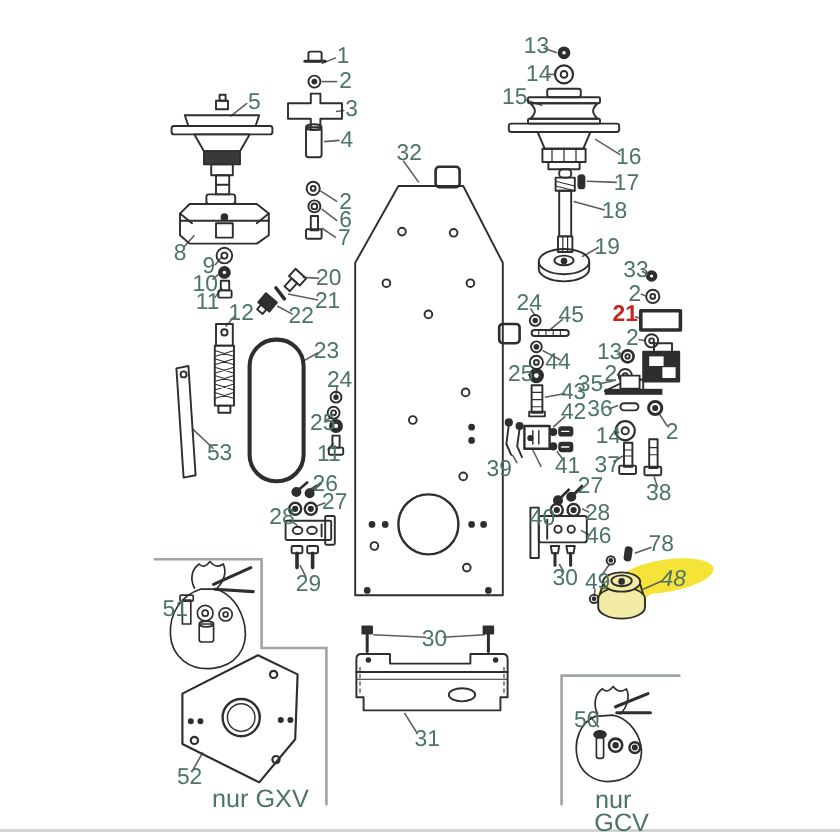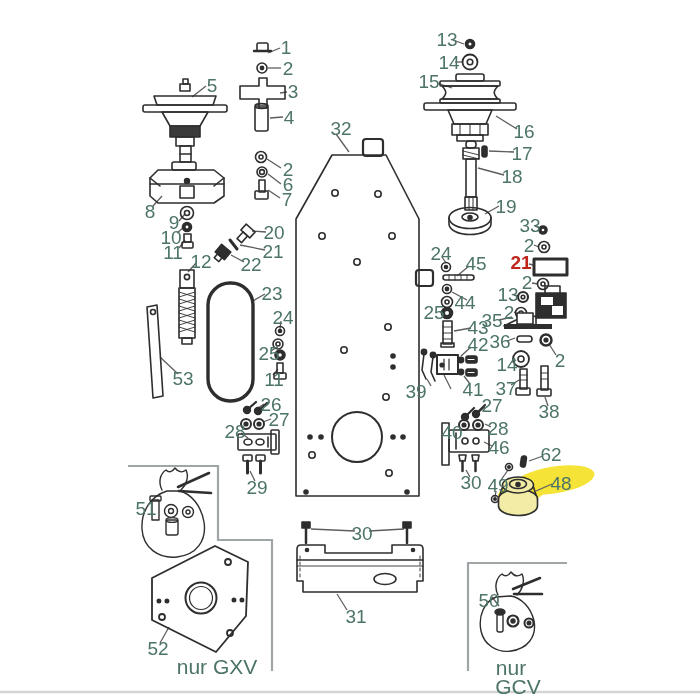--- a/index.html
+++ b/index.html
@@ -4,21 +4,21 @@
 <style>
   html,body{margin:0;padding:0;background:#fff;}
   .canvas{position:relative;width:700px;height:700px;background:#ffffff;overflow:hidden;
           font-family:"Liberation Sans",sans-serif;}
   .canvas svg{position:absolute;left:0;top:0;}
   #label-layer{position:absolute;left:0;top:0;width:700px;height:700px;pointer-events:none;}
   .part-label{position:absolute;transform:translate(-50%,-50%);
               font-size:19px;font-weight:400;color:var(--label-color,#4d7468);
               white-space:nowrap;line-height:1;}
   .part-label.red{color:var(--special-color,#bf271c);font-weight:700;}
-  .part-label.highlight{color:var(--label-color,#4d7468);}
+  .part-label.highlight{color:var(--label-color,#4d7468);font-style:italic;}
   .caption{position:absolute;transform:translate(-50%,-50%);
            font-size:21px;color:var(--label-color,#4d7468);white-space:nowrap;line-height:1;}
 </style>
 </head>
 <body>
 
 <div class="canvas">
 <svg width="700" height="700" viewBox="0 0 700 700">
 
   <g>
@@ -552,21 +552,21 @@
       <span class="part-label" style="left: 465px; top: 302px;">44</span>
       <span class="part-label" style="left: 434px; top: 312px;">25</span>
       <span class="part-label" style="left: 478px; top: 327px;">43</span>
       <span class="part-label" style="left: 478px; top: 344px;">42</span>
       <span class="part-label" style="left: 416px; top: 391px;">39</span>
       <span class="part-label" style="left: 452px; top: 395px; margin-top: 37px;">40</span>
       <span class="part-label" style="left: 473px; top: 389px; text-align: center;">41</span>
       <span class="part-label" style="left: 492px; top: 405px;">27</span>
       <span class="part-label" style="left: 498px; top: 428px;">28</span>
       <span class="part-label" style="left: 499px; top: 447px;">46</span>
-      <span class="part-label" style="left: 551px; top: 454px;">62</span>
+      <span class="part-label" style="left: 551px; top: 454px;">78</span>
       <span class="part-label" style="left: 471px; top: 482px;">30</span>
       <span class="part-label" style="left: 498px; top: 485px;">49</span>
       <span class="part-label highlight" style="left: 561px; top: 483px;">48</span>
       <span class="part-label" style="left: 362px; top: 533px;">30</span>
       <span class="part-label" style="left: 356px; top: 616px;">31</span>
       <span class="part-label" style="left: 146px; top: 508px;">51</span>
       <span class="part-label" style="left: 158px; top: 648px;">52</span>
       <span class="part-label" style="left: 489px; top: 600px;">50</span>
     </div>
 </div>

